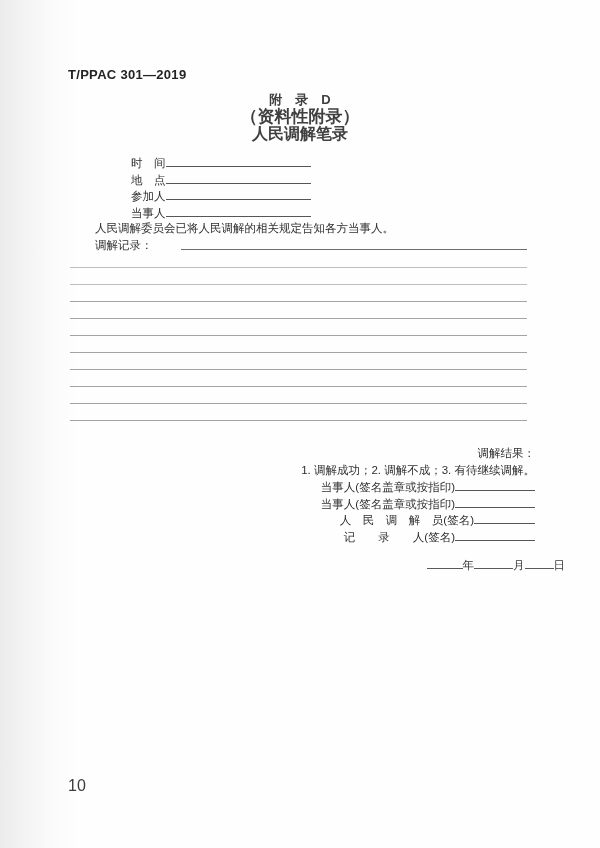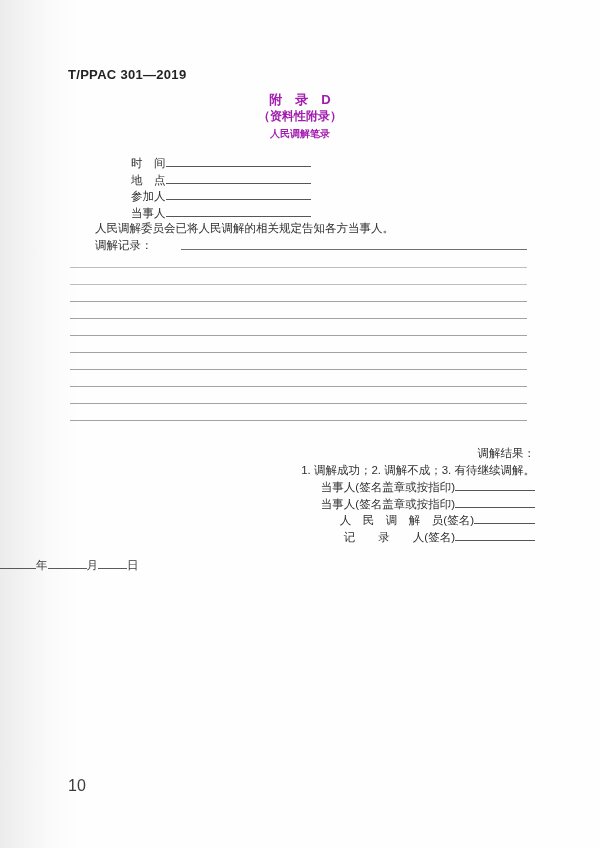--- a/index.html
+++ b/index.html
@@ -17,25 +17,25 @@
     position:absolute;left:0;top:0;bottom:0;width:78px;
     background:linear-gradient(90deg, rgba(170,170,170,0.22), rgba(170,170,170,0.05) 60%, rgba(170,170,170,0));
     pointer-events:none;
   }
   .doc-code{
     position:absolute;left:68px;top:67px;
     font-size:13px;font-weight:bold;letter-spacing:0.3px;color:#232323;
   }
   .title-block{
     position:absolute;left:0;right:0;top:91px;
-    text-align:center;line-height:17px;color:#a21caf;
+    text-align:center;line-height:17px;color:#404040;
   }
   .title-appendix{font-size:13px;font-weight:bold;}
-  .title-type{font-size:12px;font-weight:bold;}
-  .title-form{font-size:10px;font-weight:bold;}
+  .title-type{font-size:17px;font-weight:bold;}
+  .title-form{font-size:16px;font-weight:bold;}
   .fields{
     position:absolute;left:95px;top:155px;width:440px;
     font-size:11.5px;
   }
   .field-row{height:16.5px;white-space:nowrap;padding-left:36px;}
   .field-underline{
     display:inline-block;width:145px;height:11px;
     border-bottom:1px solid #565656;
   }
   .notice-row{height:16.5px;}
@@ -55,21 +55,21 @@
   }
   .result-row{height:16.5px;white-space:nowrap;}
   .indent{padding-left:23px;}
   .sig-underline{
     display:inline-block;height:11px;border-bottom:1px solid #565656;
   }
   .w80{width:80px;}
   .w61{width:61px;}
   .date-line{
     position:absolute;left:0;right:0;top:557px;
-    text-align:left;padding-right:51px;
+    text-align:right;padding-right:35px;
     font-size:11.5px;white-space:nowrap;color:#3a3a3a;
   }
   .date-underline{
     display:inline-block;height:11px;border-bottom:1px solid #5a5a5a;
   }
   .du1{width:36px;}
   .du2{width:39px;}
   .du3{width:29px;}
   .page-number{
     position:absolute;left:68px;top:777px;

